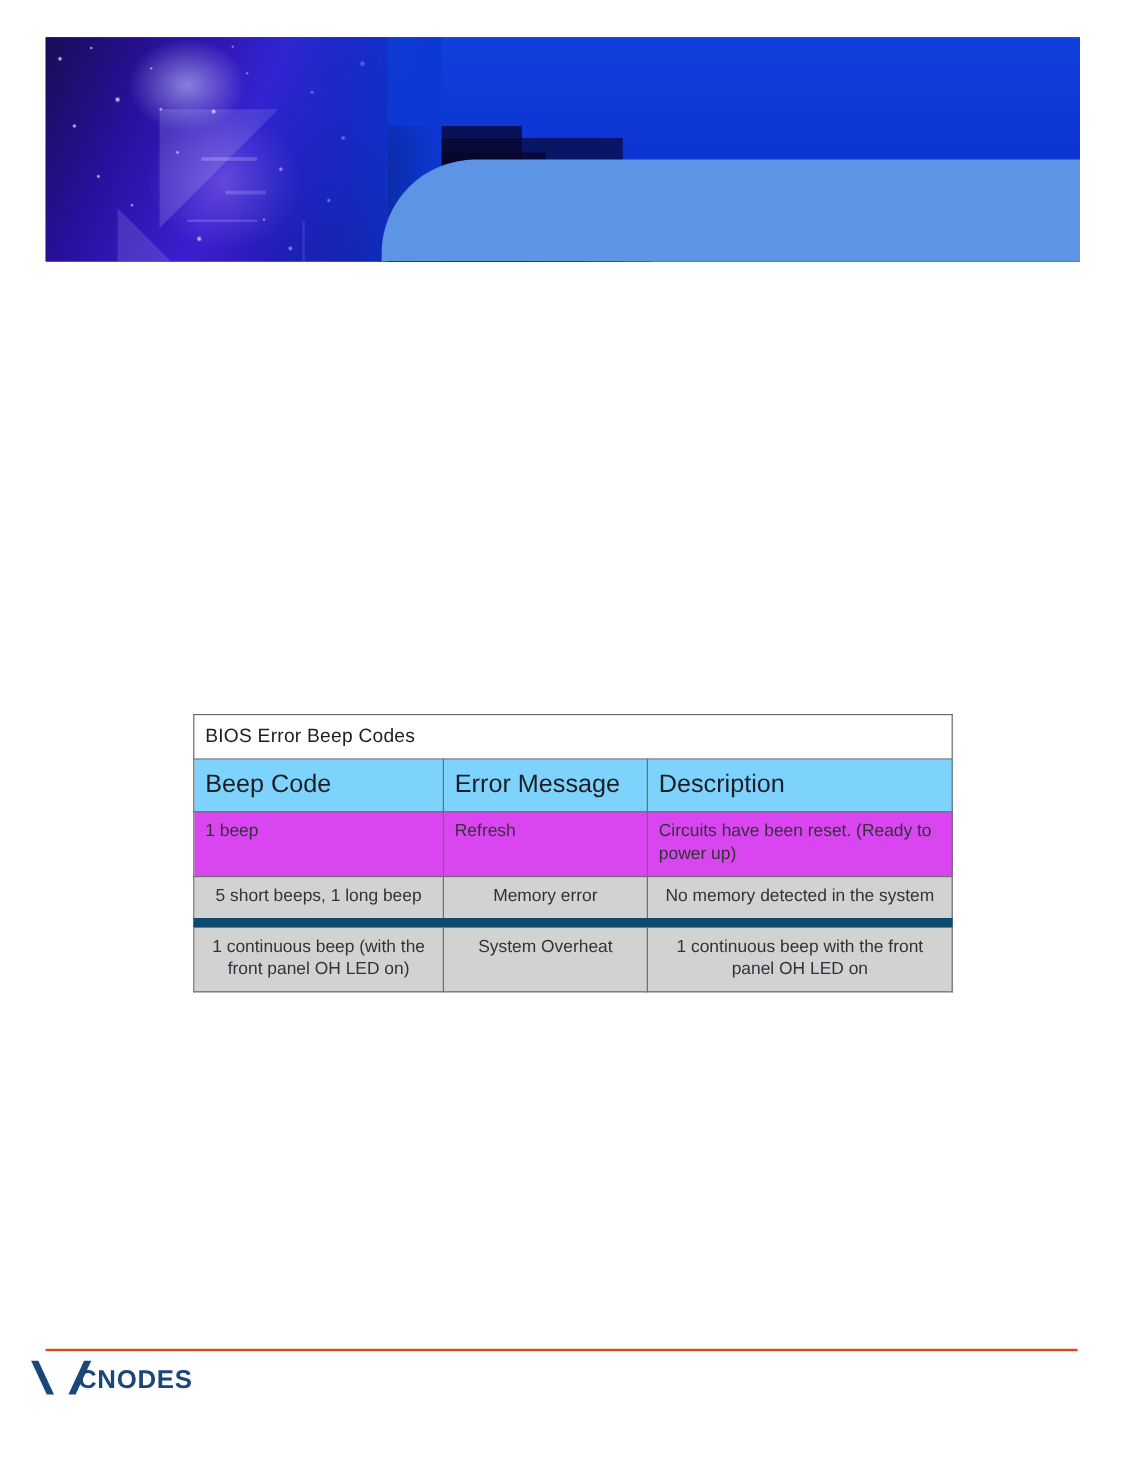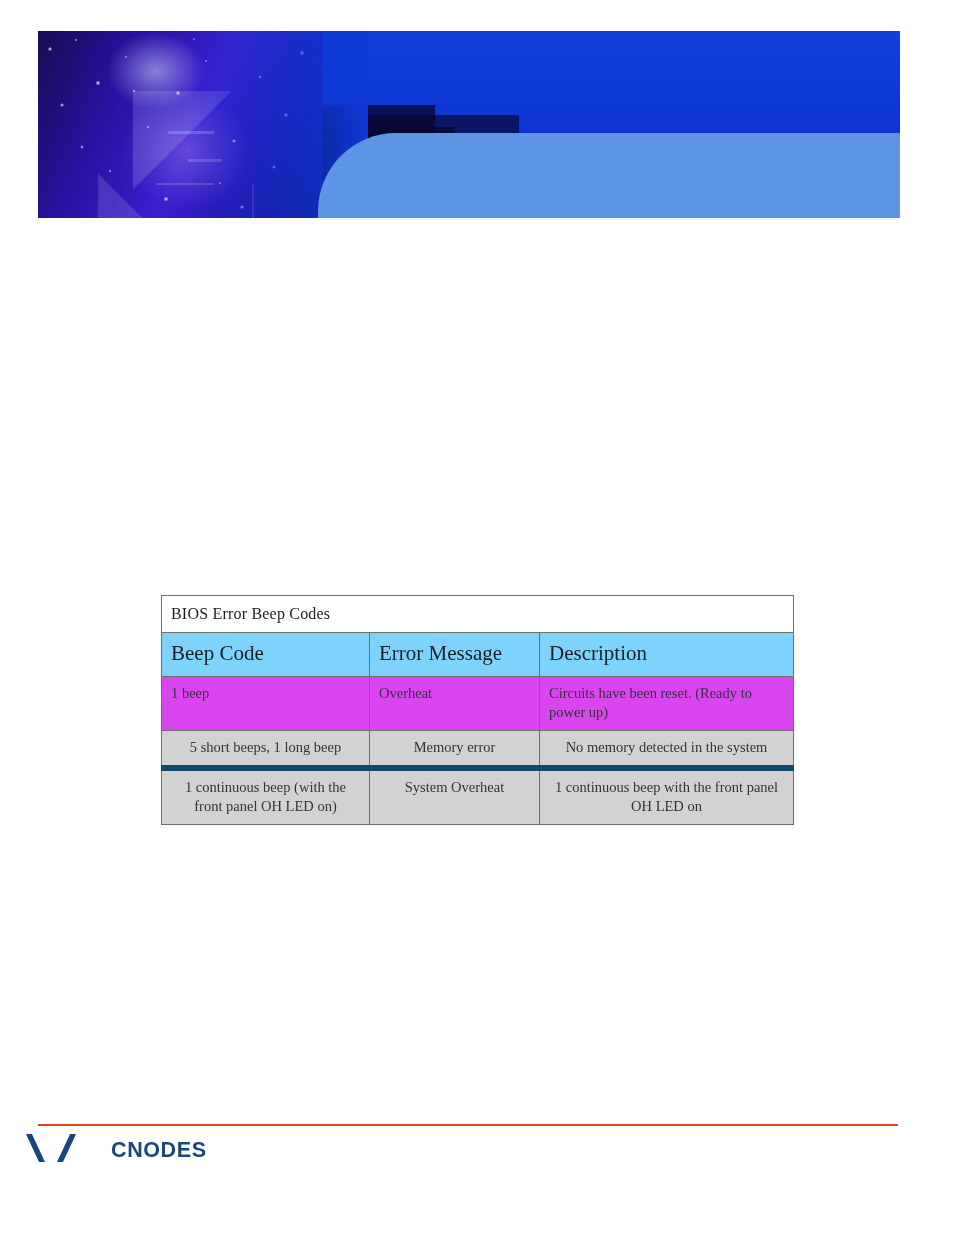--- a/index.html
+++ b/index.html
@@ -135,21 +135,20 @@
     font-size: 14.5px;
     color: #32323c;
   }
   table.beep-table td, table.beep-table th {
     border: 1px solid #6d6d6d;
     padding: 7px 9px 8px 9px;
     vertical-align: top;
     text-align: left;
     font-weight: normal;
     line-height: 1.32;
-    font-family: Liberation Serif, serif;
   }
   .col-beep  { width: 208px; }
   .col-error { width: 170px; }
   .col-desc  { width: 254px; }
 
   .title-row td {
     text-align: center;
     font-size: 16px;
     font-weight: bold;
     color: #1d1d26;
@@ -160,21 +159,21 @@
   .head-row td {
     background: #7dd3fc;
     font-weight: bold;
     color: #1d1d26;
     font-size: 21px;
     padding-top: 6px;
     padding-bottom: 7px;
   }
   tr.row-white td { background: #d946ef; }
   tr.row-gray  td { background: #d2d2d2; text-align: center; }
-  tr.row-thicktop td { border-top: 6px solid #0c4a6e; margin-left: 48px; }
+  tr.row-thicktop td { border-top: 8px solid #0c4a6e; margin-left: 48px; }
   td.justify { text-align: justify; }
 
   
   .footer-rule {
     position: absolute;
     left: 38px;
     top: 1124px;
     width: 860px;
     height: 2px;
     background: #d9481a;
@@ -208,21 +207,20 @@
   .logo-a::before { left: 1px;  transform: skewX(25deg);  transform-origin: bottom left; }
   .logo-a::after  { right: 1px; transform: skewX(-25deg); transform-origin: bottom right; }
   .logo-word {
     font-family: "Liberation Sans", sans-serif;
     font-size: 21.5px;
     font-weight: bold;
     letter-spacing: .6px;
     line-height: 1;
     padding-bottom: 1px;
     color: #1b4679;
-    margin-left: 46px;
   }
 </style>
 </head>
 <body>
 
 <div class="banner">
   <div class="banner-field"></div>
   <div class="banner-photo"></div>
   <div class="banner-photo-fade"></div>
   <div class="banner-panel"></div>
@@ -240,21 +238,21 @@
         <td colspan="3">BIOS Error Beep Codes</td>
       </tr>
       <tr class="head-row">
         <td>Beep Code</td>
         <td>Error Message</td>
         <td>Description</td>
       </tr>
 
       <tr class="row-white">
         <td>1 beep</td>
-        <td>Overheat</td>
+        <td>Refresh</td>
         <td>Circuits have been reset. (Ready to power up)</td>
       </tr>
 
       <tr class="row-gray">
         <td>5 short beeps, 1 long beep</td>
         <td>Memory error</td>
         <td class="justify">No memory detected in the system</td>
       </tr>
 
 

